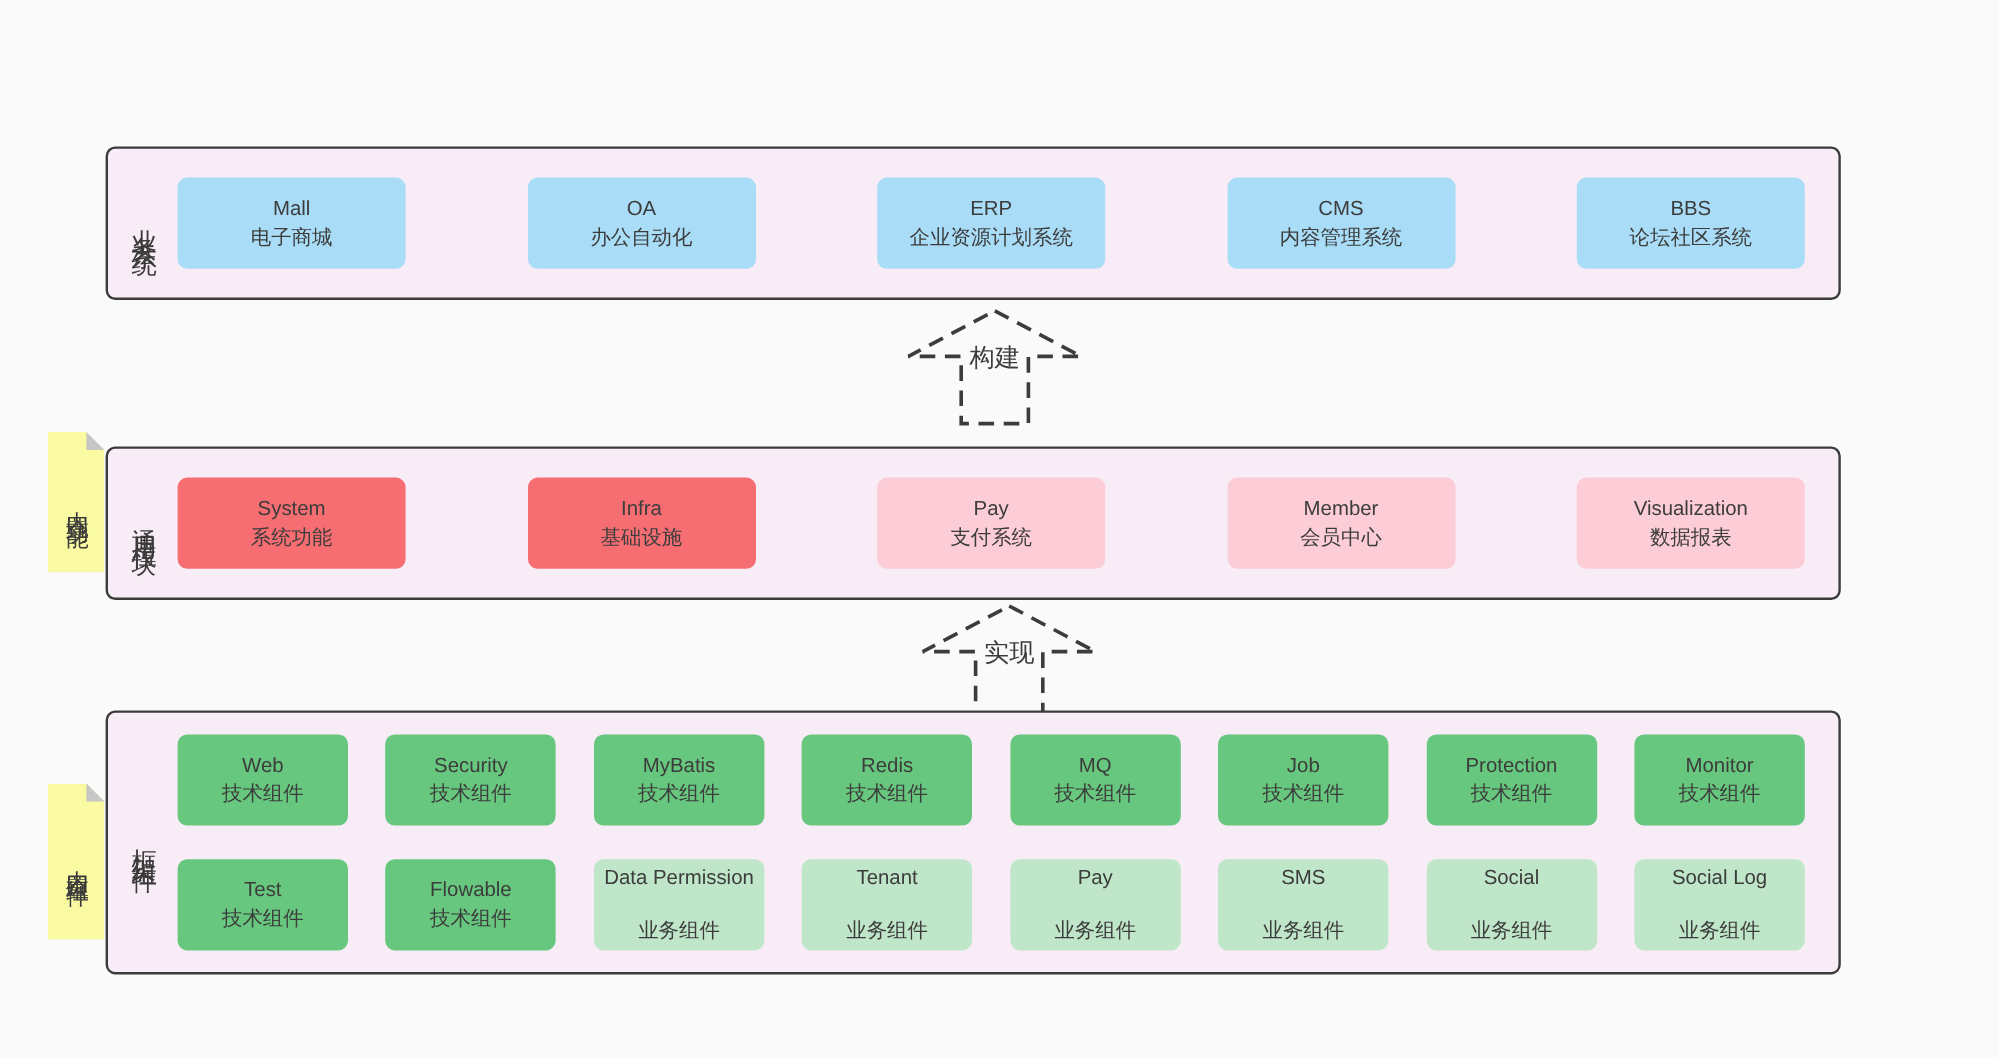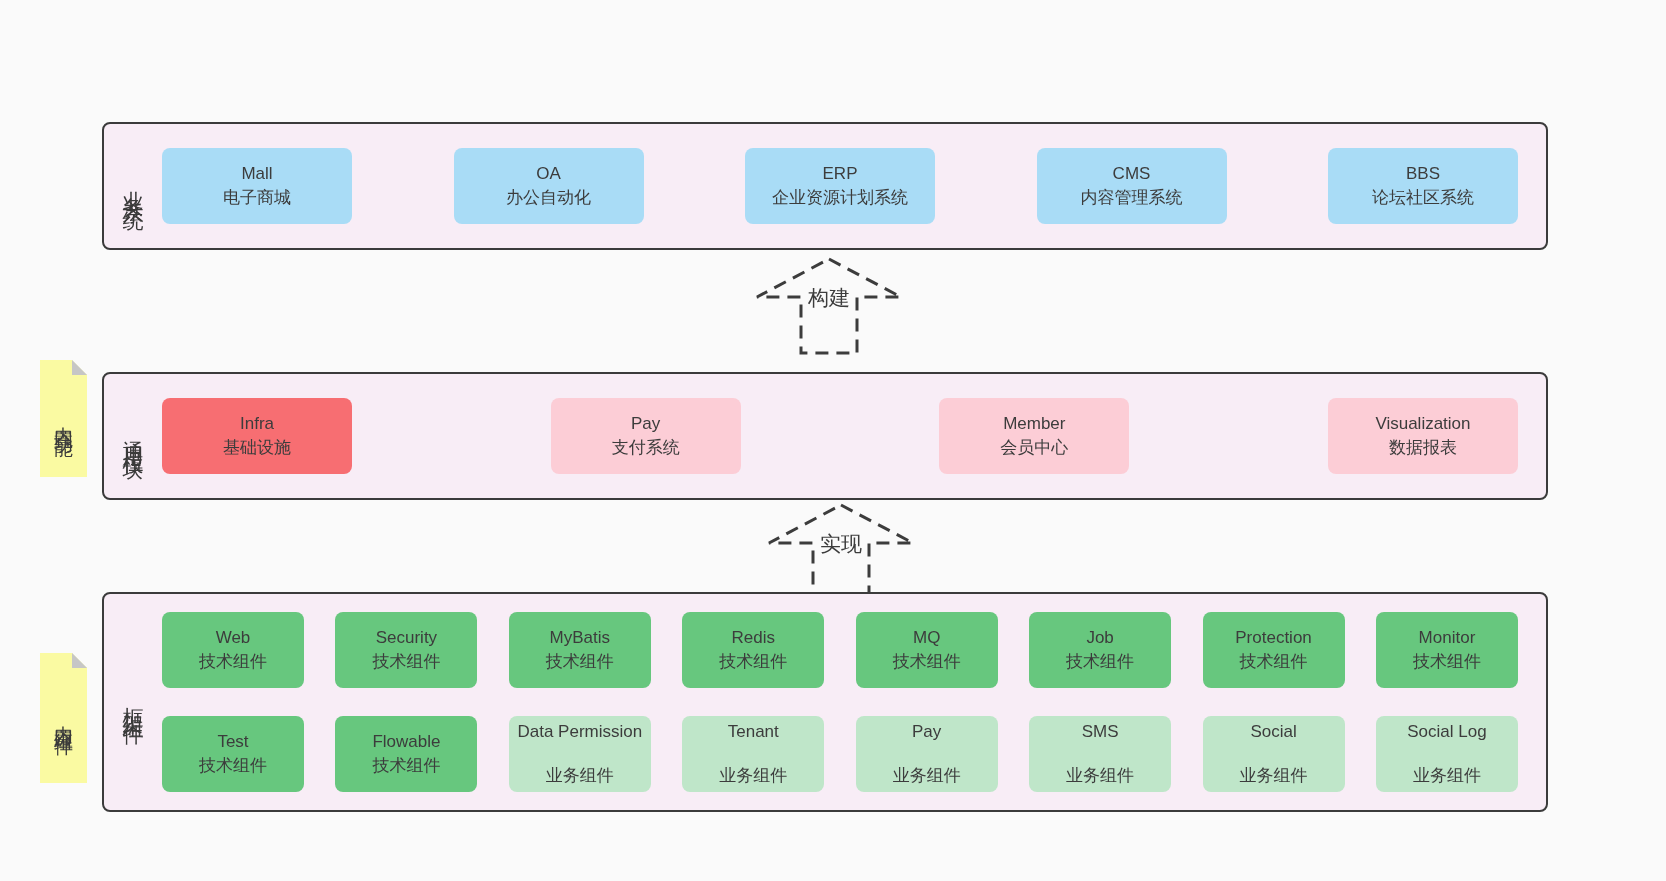--- a/index.html
+++ b/index.html
@@ -6,21 +6,20 @@
   html,body { margin:0; padding:0; }
   body {
     width:1666px; height:881px; position:relative; overflow:hidden;
     background:#fafafa; color:#3f3f3f;
     font-family:"Liberation Sans","DejaVu Sans",sans-serif;
   }
   .layer {
     position:absolute; left:88px; width:1446px;
     background:#f8edf6; border:2px solid #3b3b3b; border-radius:8px;
     display:flex;
-    margin-left:14px;
   }
   #layer-business  { top:122px; height:128px; }
   #layer-common    { top:372px; height:128px; }
   #layer-framework { top:592px; height:220px; }
 
   .layer-label-col { width:58px; flex:none; display:flex; align-items:center; justify-content:center; }
   .layer-label {
     writing-mode:vertical-lr; text-orientation:upright;
     font-size:21px; letter-spacing:6px; color:#3a3a3a; white-space:nowrap;
   }
@@ -118,20 +117,24 @@
   <span class="sticky-text">内置功能</span>
 </div>
 
 <div class="layer" id="layer-common">
   <div class="layer-label-col">
     <div class="layer-label">通用模块</div>
   </div>
   <div class="layer-content">
     <div class="box-row row-6">
       <div class="box red">
+        <div class="box-name">System</div>
+        <div class="box-desc">系统功能</div>
+      </div>
+      <div class="box red">
         <div class="box-name">Infra</div>
         <div class="box-desc">基础设施</div>
       </div>
       <div class="box pink">
         <div class="box-name">Pay</div>
         <div class="box-desc">支付系统</div>
       </div>
       <div class="box pink">
         <div class="box-name">Member</div>
         <div class="box-desc">会员中心</div>

